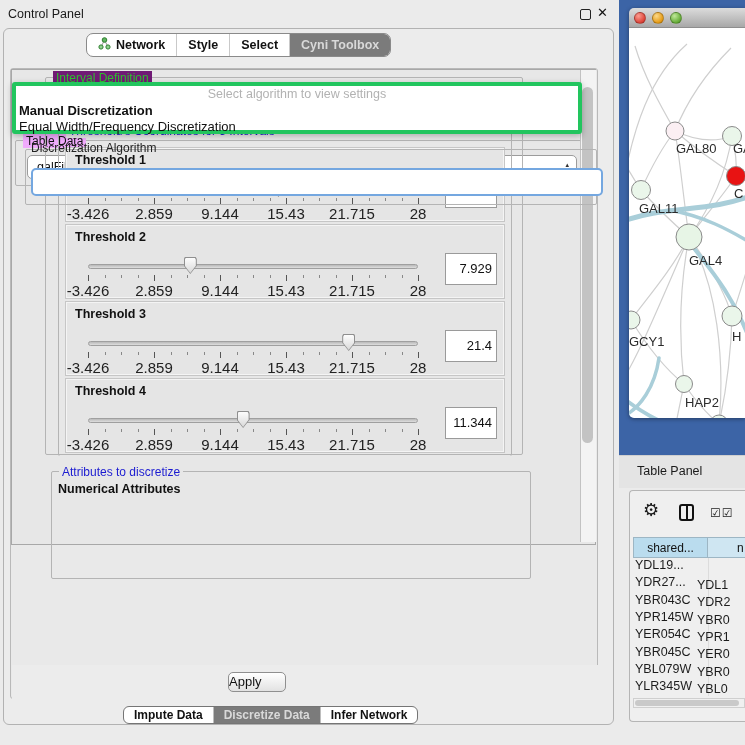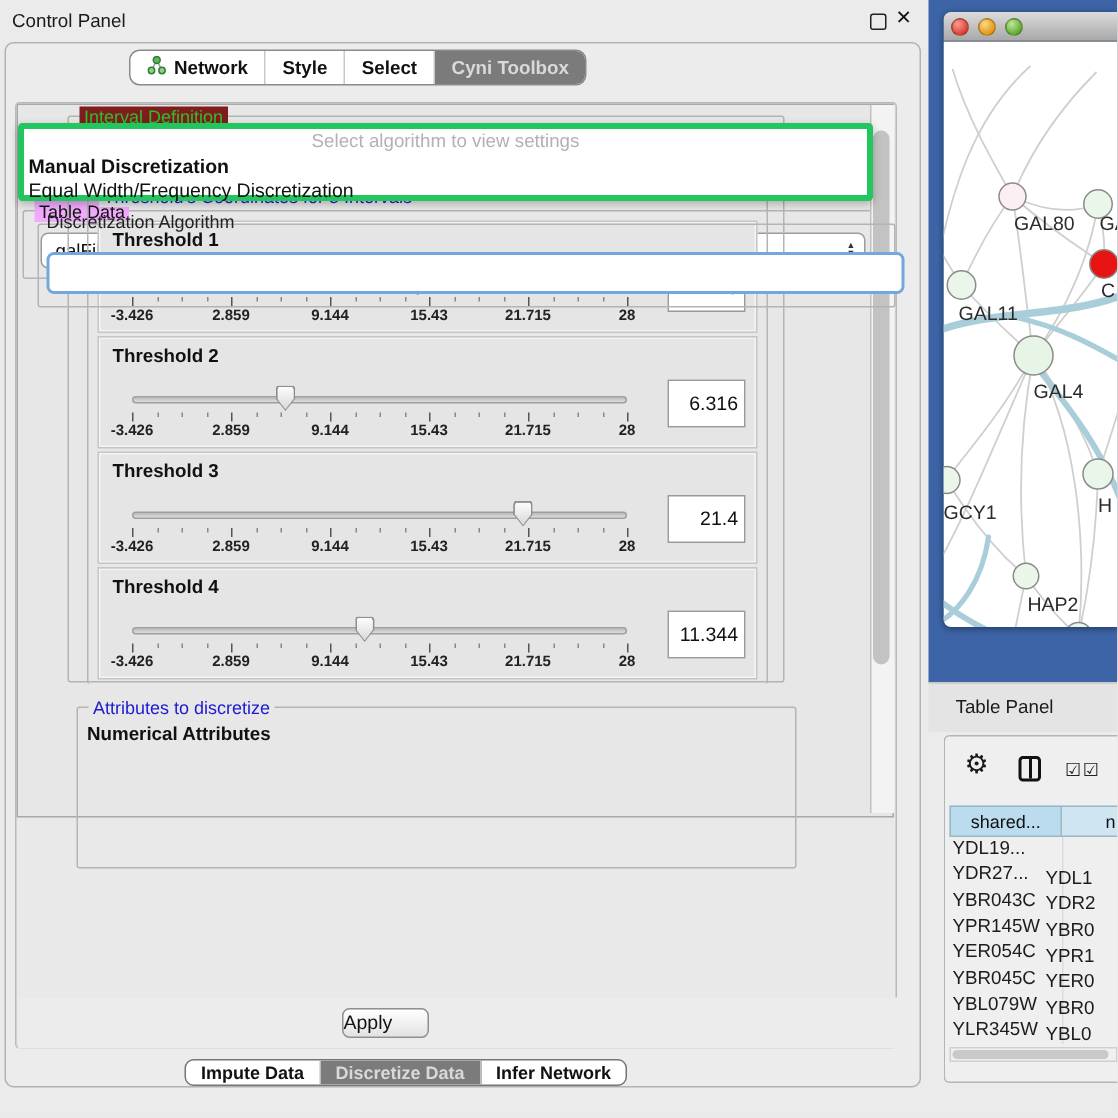--- a/index.html
+++ b/index.html
@@ -43,21 +43,21 @@
   .noi-label{position:absolute;left:26px;top:24px;font-size:12.5px;font-weight:700;color:#111;}
 
   .thr-panel{position:absolute;left:6px;width:440px;height:75px;background:#e5e5e5;border:1px solid #c6c6c6;box-shadow:inset 0 0 0 1px #f4f4f4;}
   .thr-title{position:absolute;left:9px;top:5px;font-size:12.5px;font-weight:700;color:#111;}
   .sl-track{position:absolute;left:22px;top:39px;width:330px;height:5px;border:1px solid #9f9f9f;border-radius:3px;background:linear-gradient(#b9b9b9,#dedede);}
   .sl-thumb{position:absolute;top:32px;width:13px;height:17px;background:#8f8f8f;clip-path:polygon(8% 0%,92% 0%,100% 12%,100% 52%,50% 100%,0% 52%,0% 12%);}
   .sl-thumb-in{position:absolute;left:1px;top:1px;width:11px;height:15px;background:linear-gradient(#fdfdfd,#d8d8d8);clip-path:polygon(8% 0%,92% 0%,100% 12%,100% 52%,50% 100%,0% 52%,0% 12%);}
   .ticks{position:absolute;left:22px;top:50px;width:330px;height:22px;}
   .tick{position:absolute;top:0;width:1px;background:#888;}
   .tick.maj{background:#555;}
-  .tick-lab{position:absolute;top:7px;transform:translateX(-50%);font-size:10px;font-weight:700;color:#222;white-space:nowrap;}
+  .tick-lab{position:absolute;top:7px;transform:translateX(-50%);font-size:15px;font-weight:400;color:#222;white-space:nowrap;}
   .thr-value{position:absolute;left:379px;top:28px;width:52px;height:32px;background:#fff;border:1px solid #9a9a9a;font-size:13px;color:#111;text-align:right;line-height:30px;padding-right:4px;}
 
   .attr-head{position:absolute;left:6px;top:10px;font-size:12.5px;font-weight:700;color:#111;}
   .attr-list{position:absolute;left:13px;top:28px;width:423px;height:70px;background:#fff;border:1px solid #bbb;overflow:hidden;}
   .attr-item{font-size:12.5px;color:#222;line-height:16.5px;padding-left:8px;white-space:nowrap;}
   .attr-sb{position:absolute;right:1px;top:1px;width:11px;height:68px;background:#f0f0f0;border-left:1px solid #ccc;}
   .attr-sb-th{position:absolute;right:2px;top:2px;width:7px;height:40px;background:#b9b9b9;border-radius:4px;}
 
   .footer{left:11px;top:664px;width:586px;height:34px;background:#ececec;}
   .apply-btn{position:absolute;left:216px;top:7px;width:58px;height:20px;background:linear-gradient(#ffffff,#e2e2e2);border:1px solid #8f8f8f;border-radius:5px;font-size:13px;color:#111;line-height:18px;}
@@ -143,21 +143,21 @@
         <span class="spin">
             <span>▴</span>
             <span>▾</span>
           </span>
       </div>
     </div>
 
     <div class="scrollpanel" style="left:2px;top:120px;">
 
       <div class="groupbox" style="left:34px;top:8px;width:478px;height:378px;">
-        <span class="glab" style="background:#7f1d1d;color:#2ebf2e;">Interval Definition</span>
+        <span class="glab" style="background:#701a75;color:#2ebf2e;">Interval Definition</span>
         <div class="noi-label">Number of Intervals</div>
         <div class="combo" style="left:152px;top:21px;width:259px;height:21px;">
           <span class="ctext">5</span>
           <span class="spin">
               <span>▴</span>
               <span>▾</span>
             </span>
         </div>
 
         <div class="groupbox" style="left:12px;top:52px;width:454px;height:326px;border-bottom:none;" id="thr-group">
@@ -227,21 +227,21 @@
                 <div class="tick-lab" style="left: 264px;">21.715</div>
                 <div class="tick" style="left: 280.5px; height: 3px;"></div>
                 <div class="tick" style="left: 297px; height: 3px;"></div>
                 <div class="tick" style="left: 313.5px; height: 3px;"></div>
                 <div class="tick maj" style="left: 330px; height: 6px;"></div>
                 <div class="tick-lab" style="left: 330px;">28</div>
               </div>
               <div class="sl-thumb" style="left: 117.799px;">
                 <div class="sl-thumb-in"></div>
               </div>
-              <div class="thr-value">6.316</div>
+              <div class="thr-value">7.929</div>
             </div>
             <div class="thr-panel" style="top: 170px;">
               <div class="thr-title">Threshold 3</div>
               <div class="sl-track"></div>
               <div class="ticks">
                 <div class="tick maj" style="left: 0px; height: 6px;"></div>
                 <div class="tick-lab" style="left: 0px;">-3.426</div>
                 <div class="tick" style="left: 16.5px; height: 3px;"></div>
                 <div class="tick" style="left: 33px; height: 3px;"></div>
                 <div class="tick" style="left: 49.5px; height: 3px;"></div>

